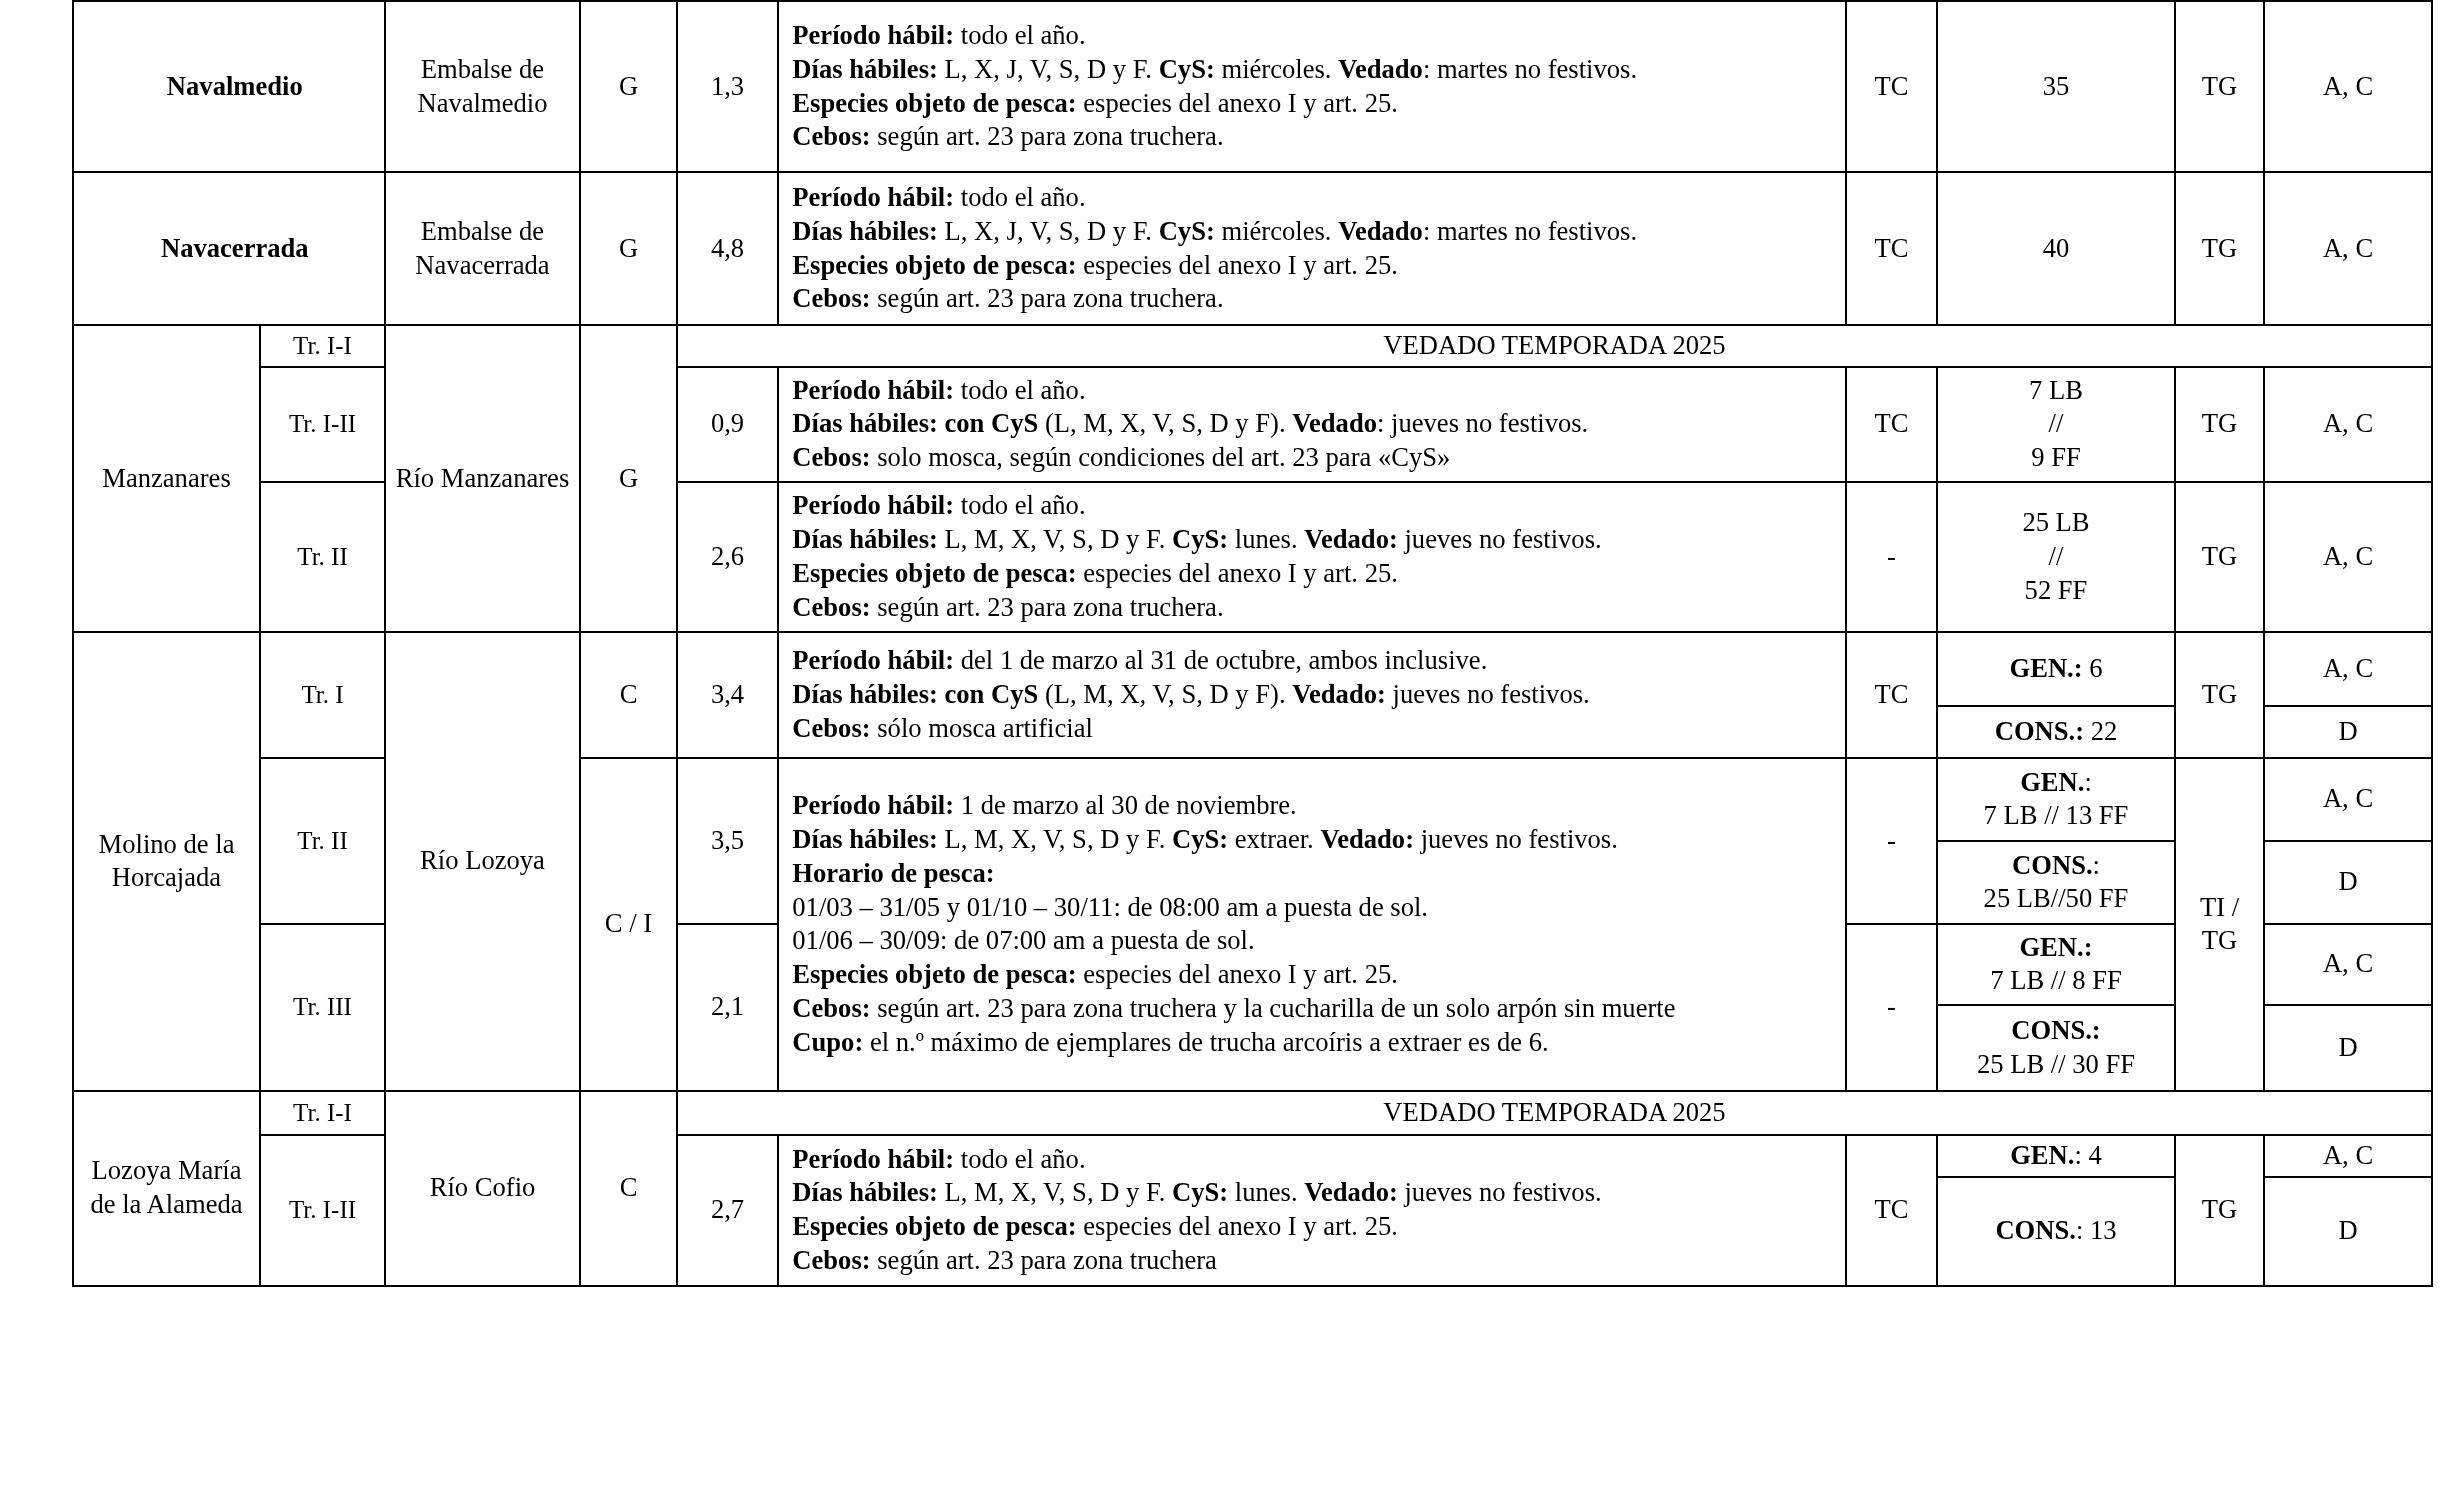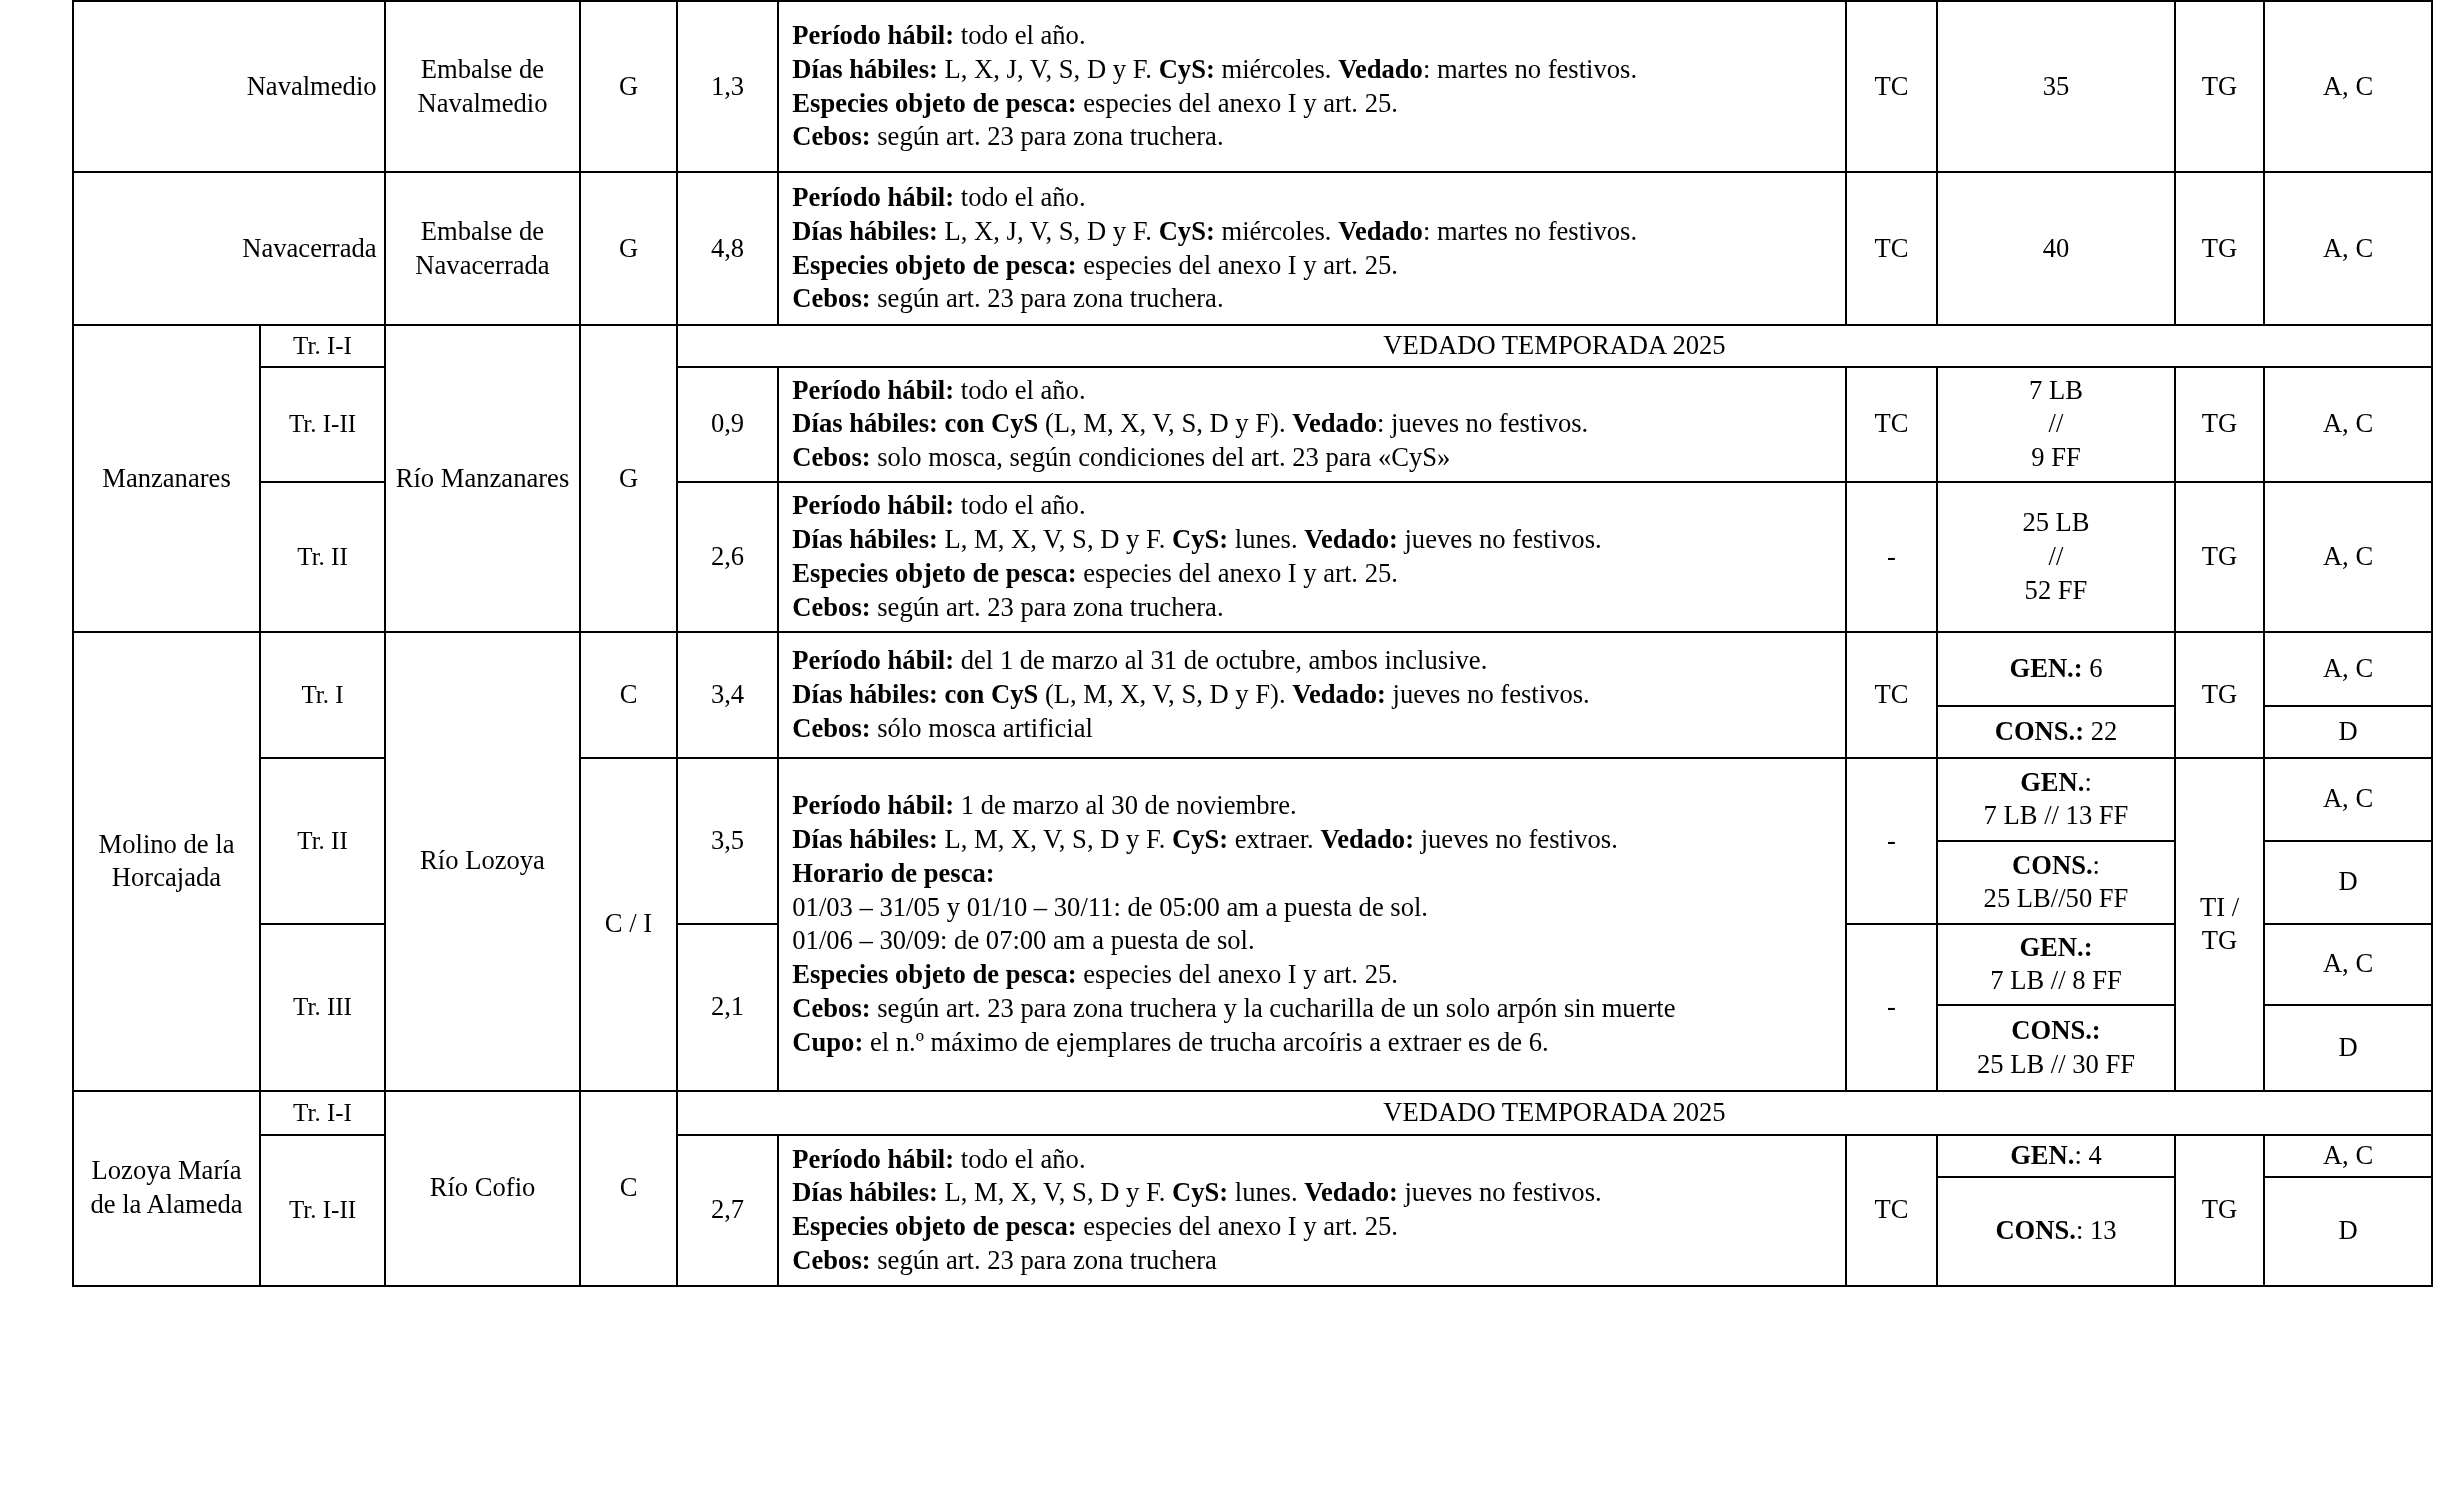--- a/index.html
+++ b/index.html
@@ -32,22 +32,23 @@
     padding: 3px 7.4px;
     white-space: pre-line;
     overflow: hidden;
   }
   .regs td.desc {
     text-align: left;
     padding: 5.9px 13.3px;
     white-space: normal;
   }
   .regs td.name-left {
-    text-align: right;
+    text-align: center;
     padding-left: 19px;
+    font-weight: bold;
   }
   .regs td.tramo { font-size: 25px; }
   .regs b { font-weight: bold; }
 </style>
 </head>
 <body>
 
 <div class="page">
 
 
@@ -164,21 +165,21 @@
     </tr>
 
     <tr style="height:83px">
       <td rowspan="2" class="tramo">Tr. II</td>
       <td rowspan="4">C / I</td>
       <td rowspan="2">3,5</td>
       <td rowspan="4" class="desc">
             <div><b>Período hábil:</b><span> 1 de marzo al 30 de noviembre.</span></div>
             <div><b>Días hábiles:</b><span> L, M, X, V, S, D y F. </span><b>CyS:</b><span> extraer. </span><b>Vedado:</b><span> jueves no festivos.</span></div>
             <div><b>Horario de pesca:</b></div>
-            <div><span>01/03 – 31/05 y 01/10 – 30/11: de 05:00 am a puesta de sol.</span></div>
+            <div><span>01/03 – 31/05 y 01/10 – 30/11: de 08:00 am a puesta de sol.</span></div>
             <div><span>01/06 – 30/09: de 07:00 am a puesta de sol.</span></div>
             <div><b>Especies objeto de pesca:</b><span> especies del anexo I y art. 25.</span></div>
             <div><b>Cebos:</b><span> según art. 23 para zona truchera y la cucharilla de un solo arpón sin muerte</span></div>
             <div><b>Cupo:</b><span> el n.º máximo de ejemplares de trucha arcoíris a extraer es de 6.</span></div>
           </td>
       <td rowspan="2">-</td>
       <td><div><b>GEN.</b><span>:</span></div><div><span>7 LB // 13 FF</span></div></td>
       <td rowspan="4">TI /
 TG</td>
       <td>A, C</td>

